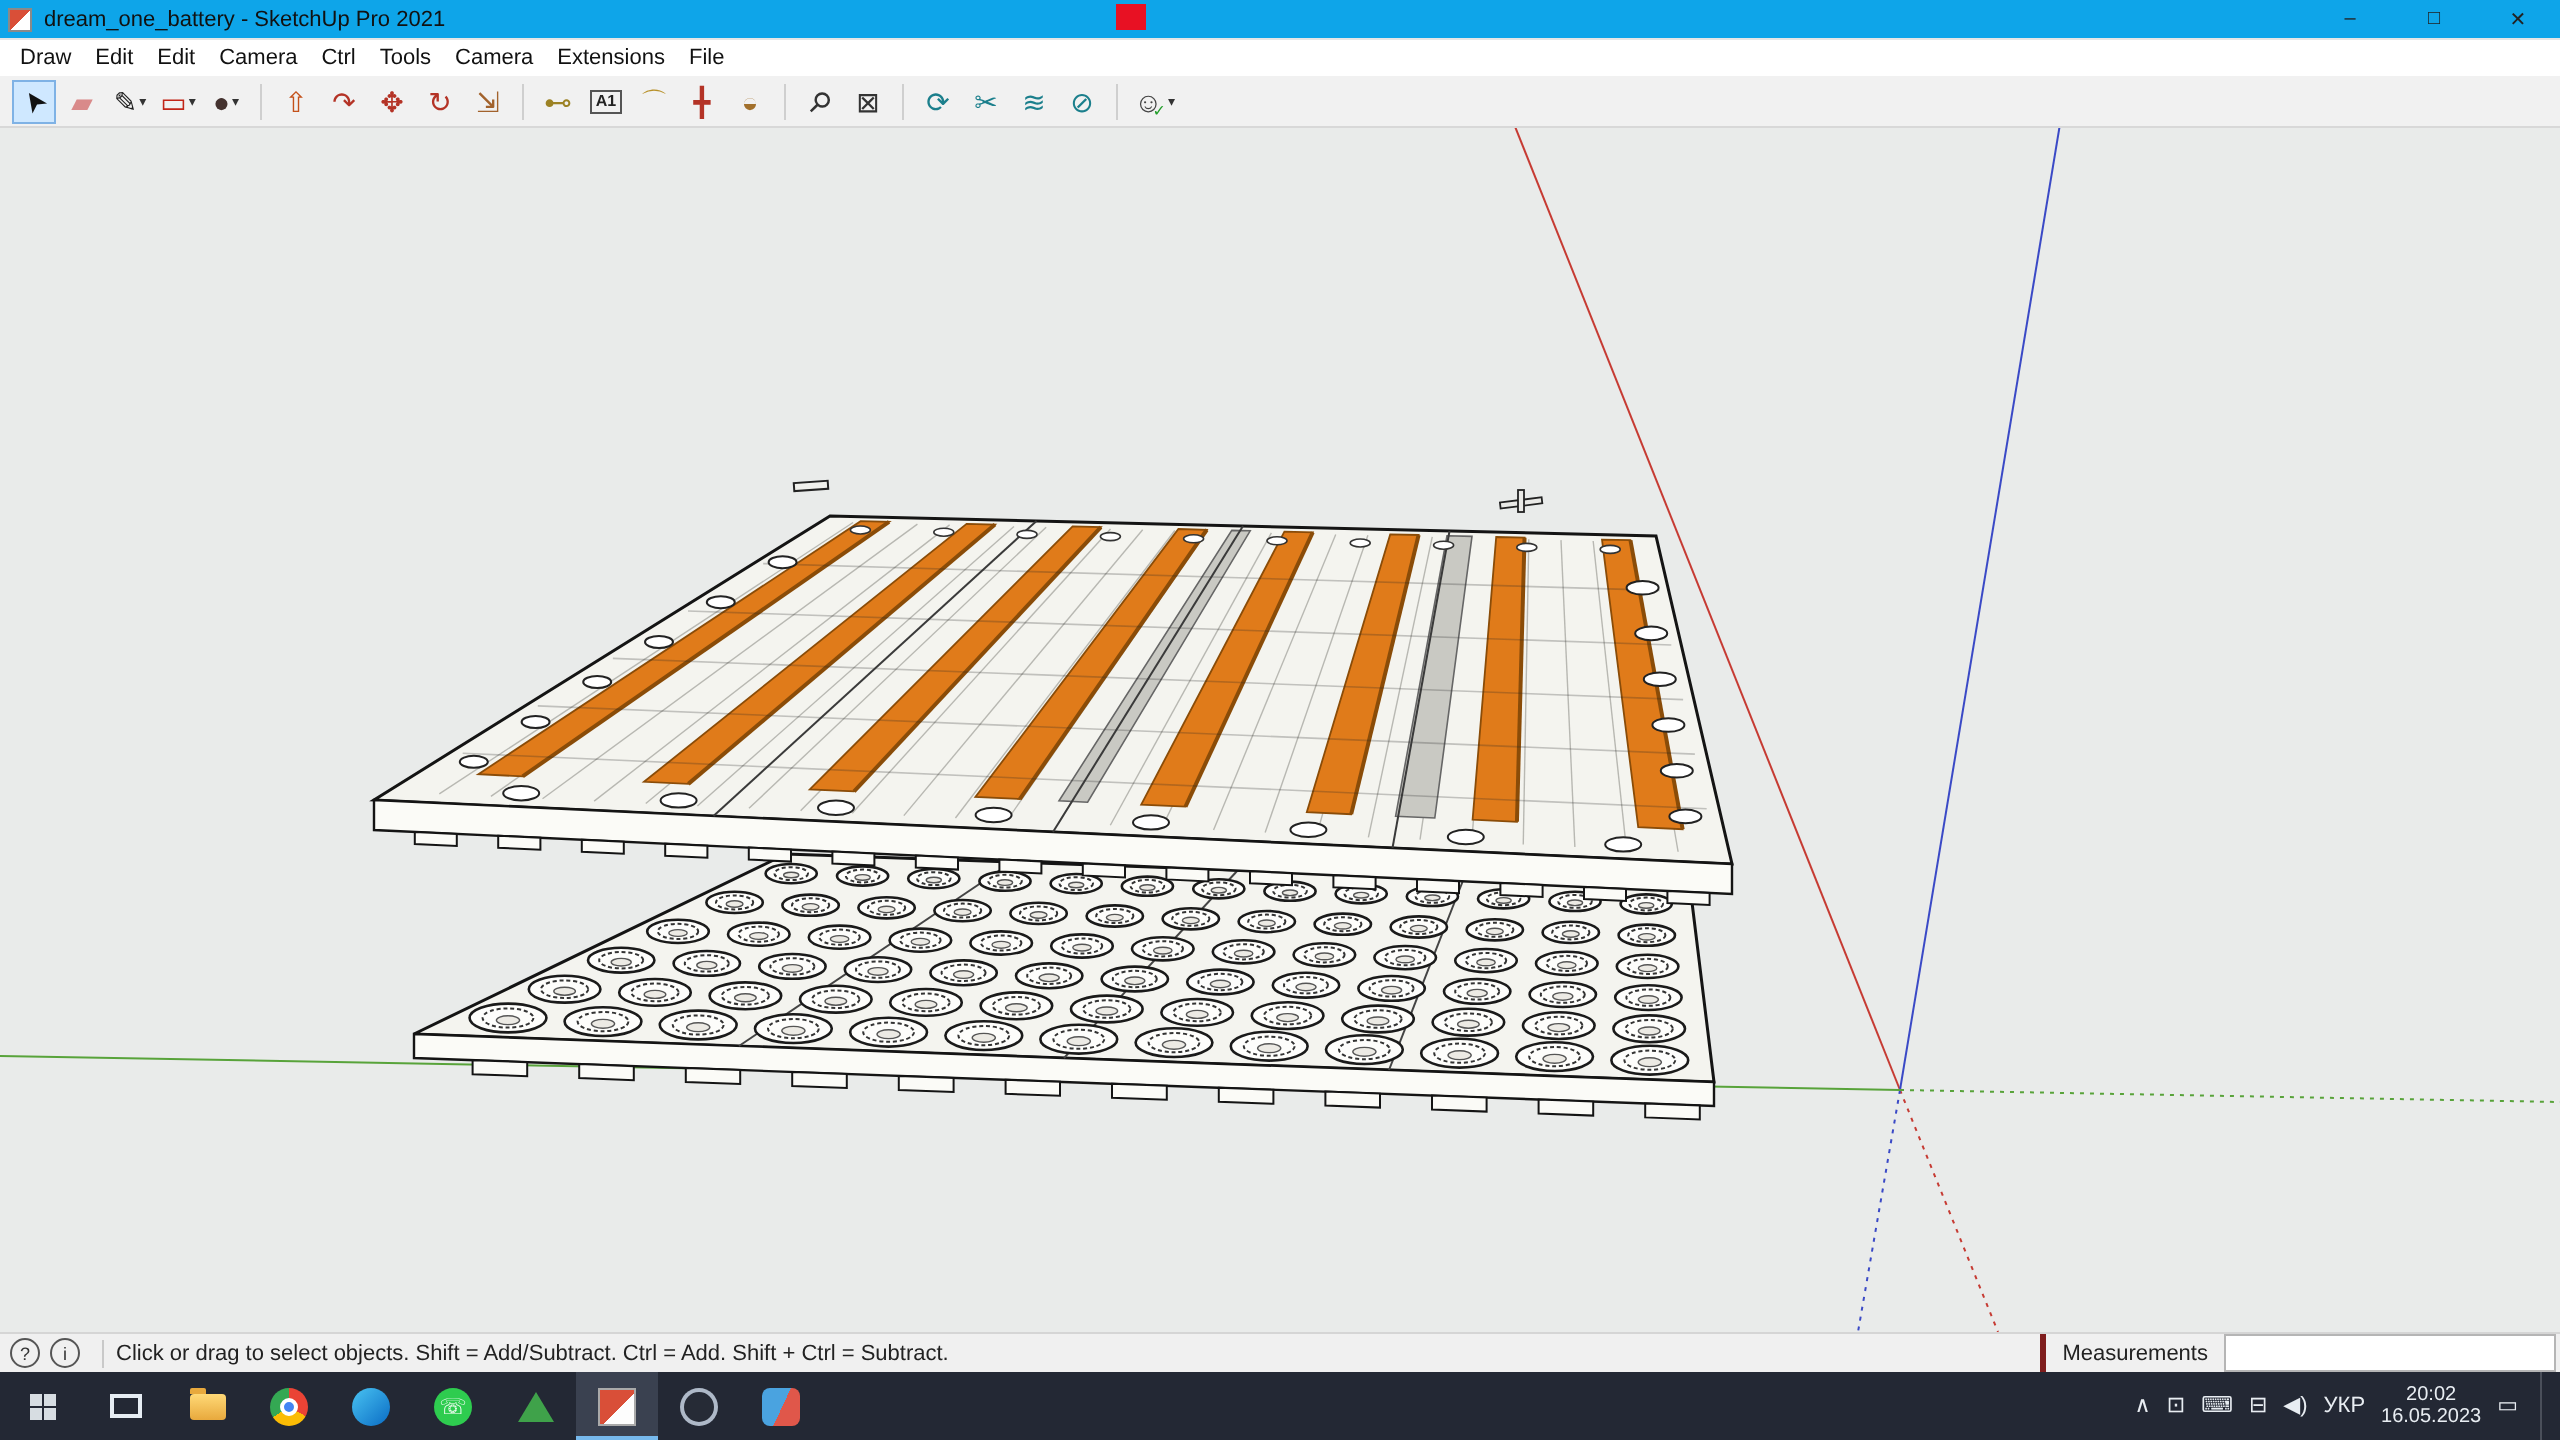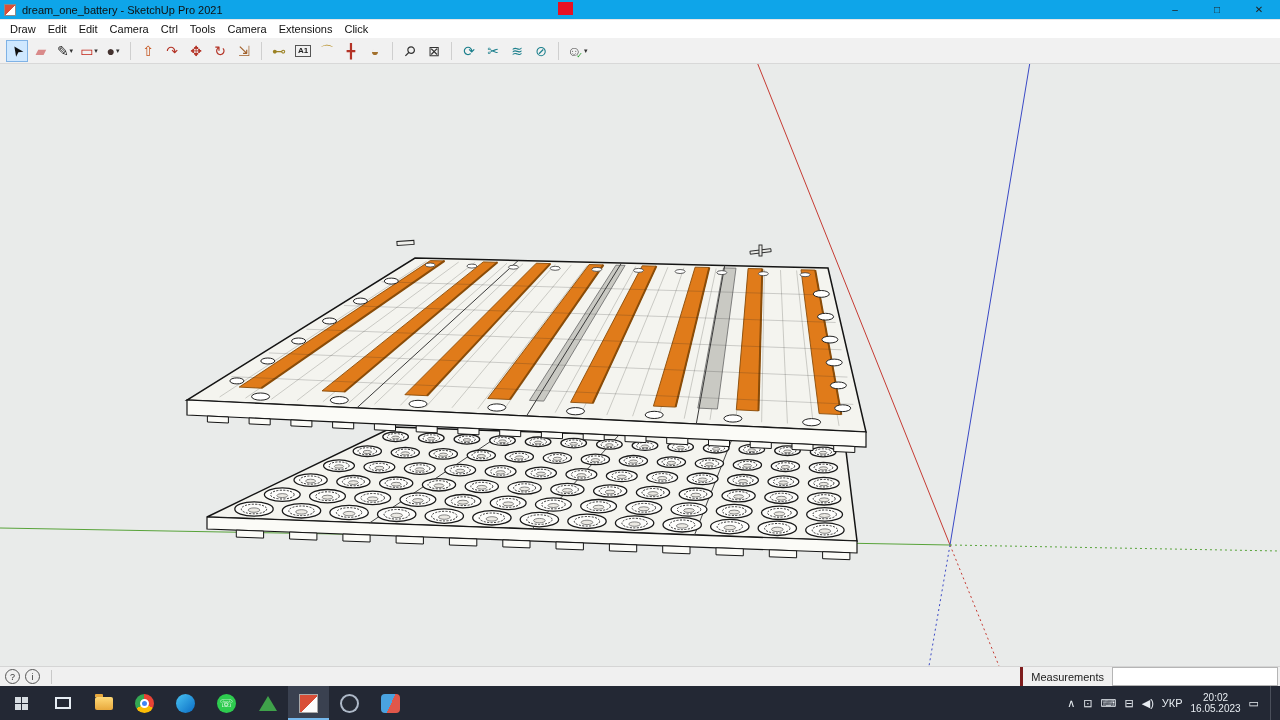--- a/index.html
+++ b/index.html
@@ -105,21 +105,21 @@
 
 <nav class="menubar" id="menubar">
     <span class="menu-item">Draw</span>
     <span class="menu-item">Edit</span>
     <span class="menu-item">Edit</span>
     <span class="menu-item">Camera</span>
     <span class="menu-item">Ctrl</span>
     <span class="menu-item">Tools</span>
     <span class="menu-item">Camera</span>
     <span class="menu-item">Extensions</span>
-    <span class="menu-item">Click</span>
+    <span class="menu-item">File</span>
   </nav>
 
 <div class="toolbar" id="toolbar">
     <span class="tool active">
       <span class="glyph rot315" style="color: rgb(17, 17, 17);">➤</span>
     </span>
     <span class="tool">
       <span class="glyph" style="color: rgb(217, 138, 138);">▰</span>
     </span>
     <span class="tool">
@@ -565,20 +565,21 @@
           <rect x="759" y="181" width="3" height="11"></rect>
         </g>
       </g>
     </svg>
 </div>
 
 <div class="statusbar">
   <span class="sb-circle">?</span>
   <span class="sb-circle">i</span>
   <span class="sb-divider"></span>
+  <span class="sb-hint">Click or drag to select objects. Shift = Add/Subtract. Ctrl = Add. Shift + Ctrl = Subtract.</span>
   <span class="sb-meas-label">Measurements</span>
   <input class="sb-input" type="text" value="" style="">
 </div>
 
 <div class="taskbar">
   <div class="task-start">
     <div class="winlogo">
         <i></i>
         <i></i>
         <i></i>

